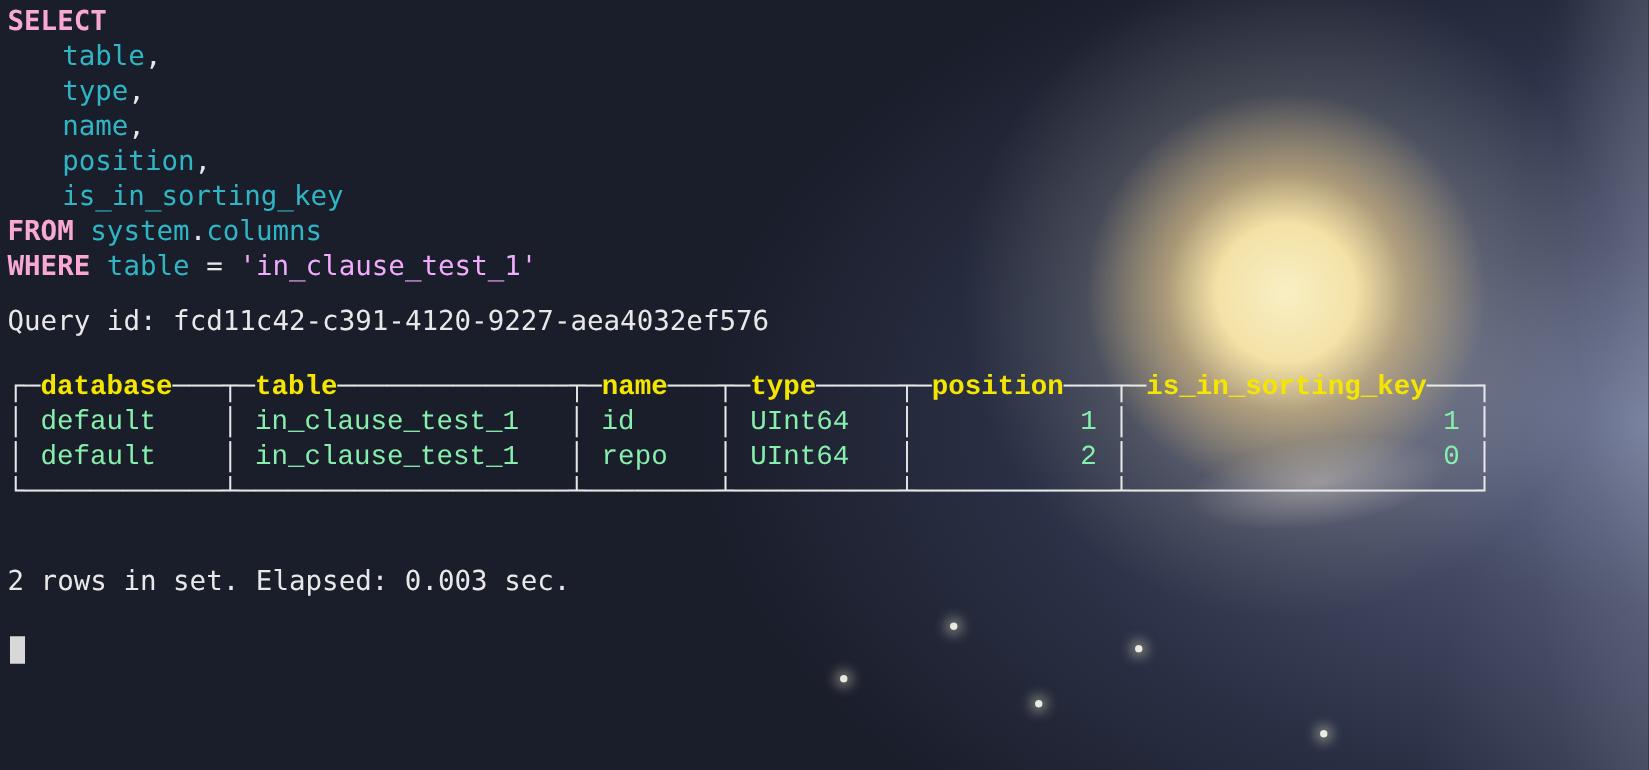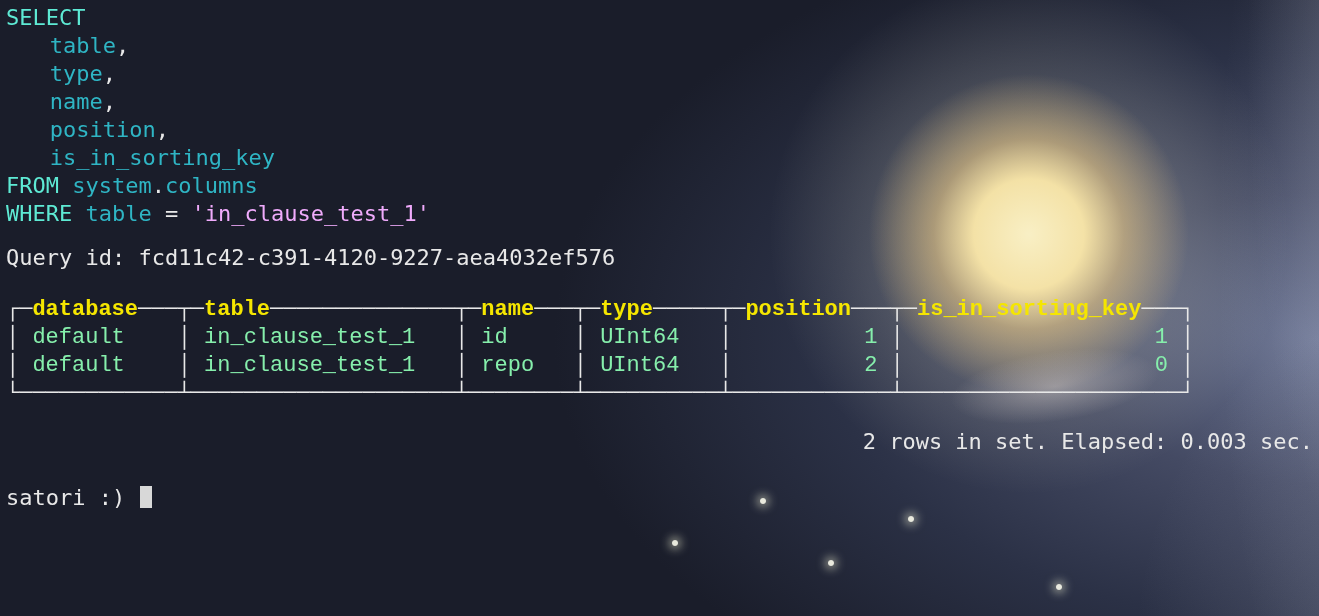--- a/index.html
+++ b/index.html
@@ -35,37 +35,37 @@
   .hand { position:absolute; right:160px; top:340px; width:260px; height:100px;
           background: radial-gradient(ellipse 150px 50px at 60% 50%, rgba(224,214,208,0.45), rgba(224,214,208,0) 70%);
           transform: rotate(-8deg); z-index:0; }
   
   .spark { position:absolute; width:6px; height:6px; background:rgba(255,255,240,0.9);
            border-radius:50%; box-shadow:0 0 10px 3px rgba(255,255,220,0.55); z-index:0; }
 
   
   .term { position: relative; z-index: 1; padding: 4px 6px 0 6px; }
 
-  .kw   { color: #5eead4; font-weight: normal; }
+  .kw   { color: #f9a8d4; font-weight: bold; }
   .ident{ color: #2fb5c4; }
   .op   { color: #e8e8e8; }
   .str  { color: #f0abfc; margin-top: 44px; }
   .punct{ color: #e8e8e8; }
 
   .indent { padding-left: 3.3ch; }
 
   .qid { margin-top: 16px; }
 
   
   .tbl { margin-top: 24px; white-space: pre; font-family: Liberation Mono, monospace; }
   .tbl .hdr { color: #f5e600; font-weight: bold; }
   .tbl .cell { color: #86efac; }
   .tbl .bord { color: #e8e8e8; }
 
-  .status { margin-top: 20px; text-align: right; }
+  .status { margin-top: 44px; }
   .prompt { margin-top: 28px; }
 
   .cursor {
     display:inline-block; width:12px; height:22px;
     background:#d8d8d8; vertical-align:-3px; margin-left:2px;
   }
 </style>
 </head>
 <body>
 
@@ -96,15 +96,15 @@
   <div><span class="kw">WHERE</span><span> </span><span class="ident">table</span><span> </span><span class="op">=</span><span> </span><span class="str">'in_clause_test_1'</span></div>
 
   <div class="qid">
     <span>Query id:</span><span> </span><span>fcd11c42-c391-4120-9227-aea4032ef576</span>
   </div>
 
   <div class="tbl" id="result-table"><div><span class="bord">┌─</span><span class="hdr">database</span><span class="bord">───</span><span class="bord">┬─</span><span class="hdr">table</span><span class="bord">──────────────</span><span class="bord">┬─</span><span class="hdr">name</span><span class="bord">───</span><span class="bord">┬─</span><span class="hdr">type</span><span class="bord">─────</span><span class="bord">┬─</span><span class="hdr">position</span><span class="bord">───</span><span class="bord">┬─</span><span class="hdr">is_in_sorting_key</span><span class="bord">───</span><span class="bord">┐</span></div><div><span class="bord">│</span> <span class="cell">default   </span> <span class="bord">│</span> <span class="cell">in_clause_test_1  </span> <span class="bord">│</span> <span class="cell">id    </span> <span class="bord">│</span> <span class="cell">UInt64  </span> <span class="bord">│</span> <span class="cell">         1</span> <span class="bord">│</span> <span class="cell">                  1</span> <span class="bord">│</span></div><div><span class="bord">│</span> <span class="cell">default   </span> <span class="bord">│</span> <span class="cell">in_clause_test_1  </span> <span class="bord">│</span> <span class="cell">repo  </span> <span class="bord">│</span> <span class="cell">UInt64  </span> <span class="bord">│</span> <span class="cell">         2</span> <span class="bord">│</span> <span class="cell">                  0</span> <span class="bord">│</span></div><div><span class="bord">└</span><span class="bord">────────────</span><span class="bord">┴</span><span class="bord">────────────────────</span><span class="bord">┴</span><span class="bord">────────</span><span class="bord">┴</span><span class="bord">──────────</span><span class="bord">┴</span><span class="bord">────────────</span><span class="bord">┴</span><span class="bord">─────────────────────</span><span class="bord">┘</span></div></div>
 
   <div class="status">2 rows in set. Elapsed: 0.003 sec.</div>
 
-  <div class="prompt"><span>satori :) </span><span class="cursor"></span></div>
+  <div class="prompt"><span class="cursor"></span></div>
 
 </div>
 
 </body></html>

